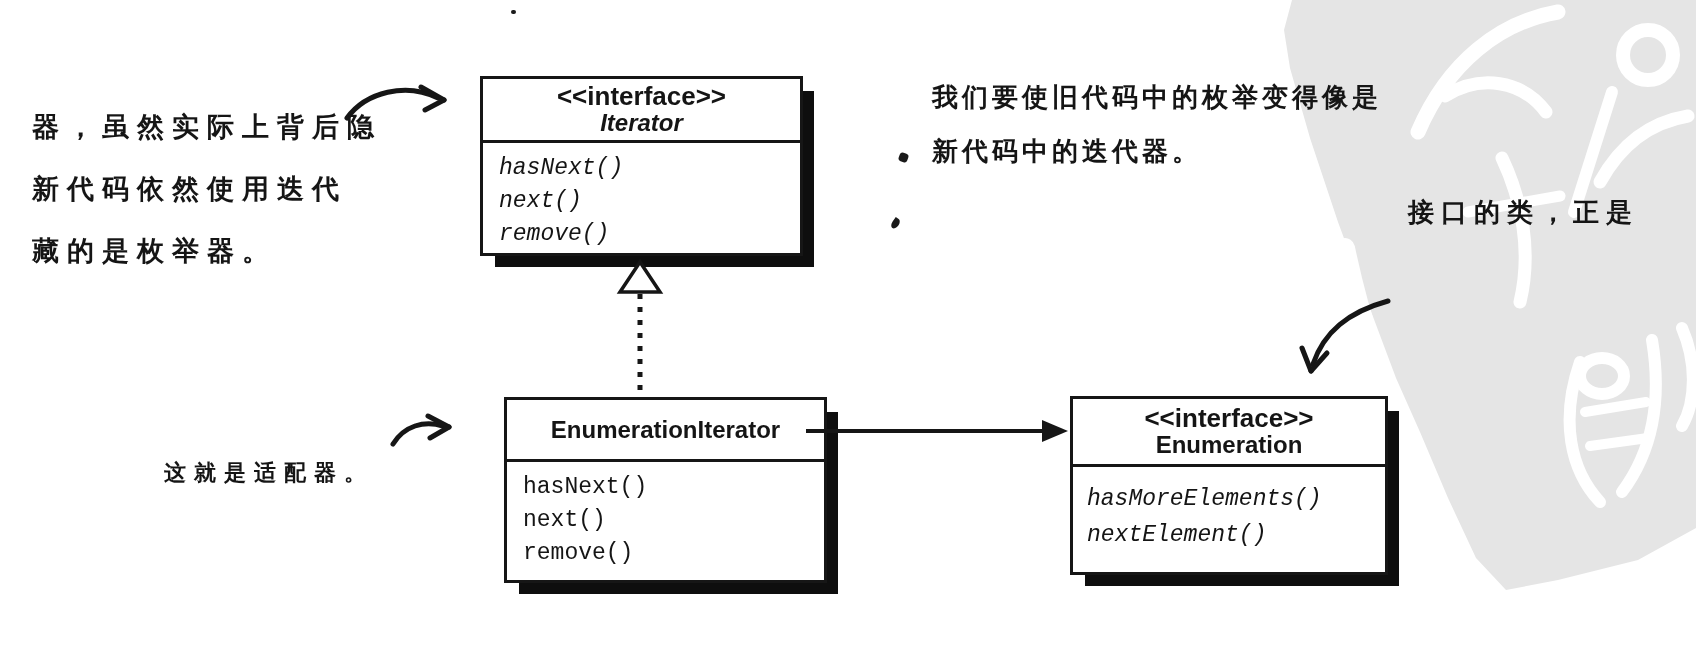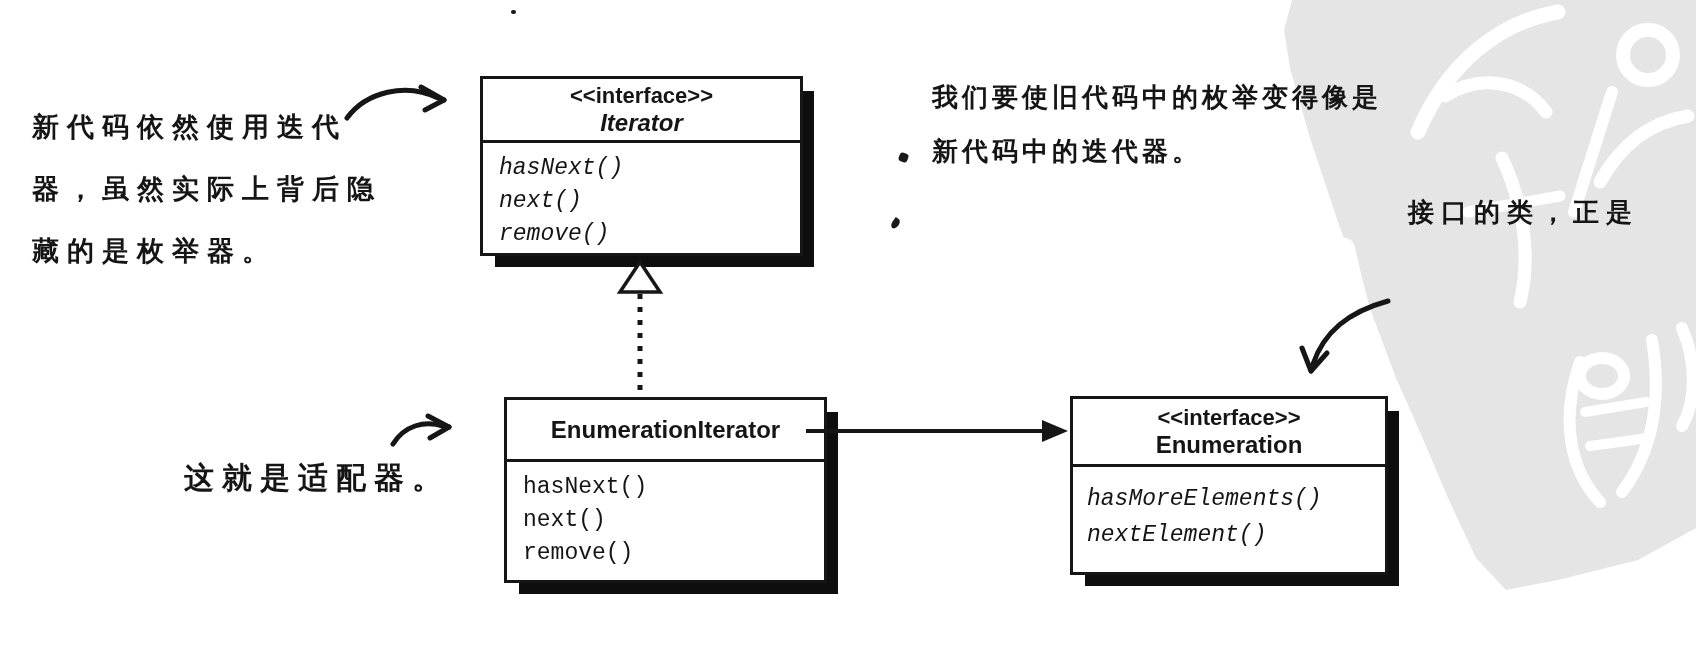--- a/index.html
+++ b/index.html
@@ -11,21 +11,21 @@
   #watermark-layer{z-index:0;}
   #arrow-layer{z-index:3;pointer-events:none;}
   .uml-box{
     position:absolute;background:#ffffff;border:3px solid #161616;
     box-shadow:13px 13px 0 -2px #0e0e0e;z-index:2;box-sizing:border-box;
   }
   .uml-head{
     border-bottom:3px solid #161616;display:flex;flex-direction:column;
     align-items:center;justify-content:center;box-sizing:border-box;
   }
-  .stereo{font-size:22px;font-weight:bold;line-height:26px;}
+  .stereo{font-size:26px;font-weight:bold;line-height:26px;}
   .cname{font-size:24px;font-weight:bold;line-height:28px;text-align:center;}
   .italic{font-style:italic;}
   .uml-methods{padding:9px 0 0 16px;font-size:23px;line-height:33px;font-family:Liberation Mono, monospace;}
   .hand{
     position:absolute;z-index:4;font-family:"DejaVu Sans",sans-serif;
     font-weight:600;white-space:nowrap;
   }
   .hand div{display:block;}
   .speck{position:absolute;background:#1a1a1a;z-index:5;}
 </style>
@@ -113,35 +113,35 @@
     </g>
 
     <g stroke="#161616" stroke-width="5" fill="none" stroke-linecap="round">
       <path d="M1388,301 C1348,312 1324,332 1313,364"></path>
       <path d="M1311,371 L1302,348"></path>
       <path d="M1311,371 L1327,353"></path>
     </g>
   </svg>
 
   <div class="hand" style="left:32px;top:96px;font-size:27px;letter-spacing:8px;line-height:62px;">
+    <div>器，虽然实际上背后隐</div>
     <div>新代码依然使用迭代</div>
-    <div>器，虽然实际上背后隐</div>
     <div>藏的是枚举器。</div>
   </div>
 
   <div class="hand" style="left:888px;top:70px;font-size:26px;letter-spacing:4px;line-height:54px;margin-left:44px;">
     <div>我们要使旧代码中的枚举变得像是</div>
     <div>新代码中的迭代器。</div>
   </div>
 
   <div class="hand" style="left:1408px;top:184px;font-size:26px;letter-spacing:7px;line-height:56px;">
     <div>接口的类，正是</div>
   </div>
 
-  <div class="hand" style="left:184px;top:458px;font-size:30px;letter-spacing:8px;text-align:right;">
+  <div class="hand" style="left:164px;top:458px;font-size:22px;letter-spacing:8px;text-align:right;">
     <div>这就是适配器。</div>
   </div>
 
   <div class="speck" style="left:511px;top:10px;width:5px;height:4px;border-radius:2px;"></div>
   <div class="speck" style="left:899px;top:153px;width:9px;height:9px;border-radius:3px;transform:rotate(20deg);"></div>
   <div class="speck" style="left:892px;top:218px;width:7px;height:11px;border-radius:0 60% 60% 60%;transform:rotate(35deg);"></div>
 
 </div>
 
 </body></html>

